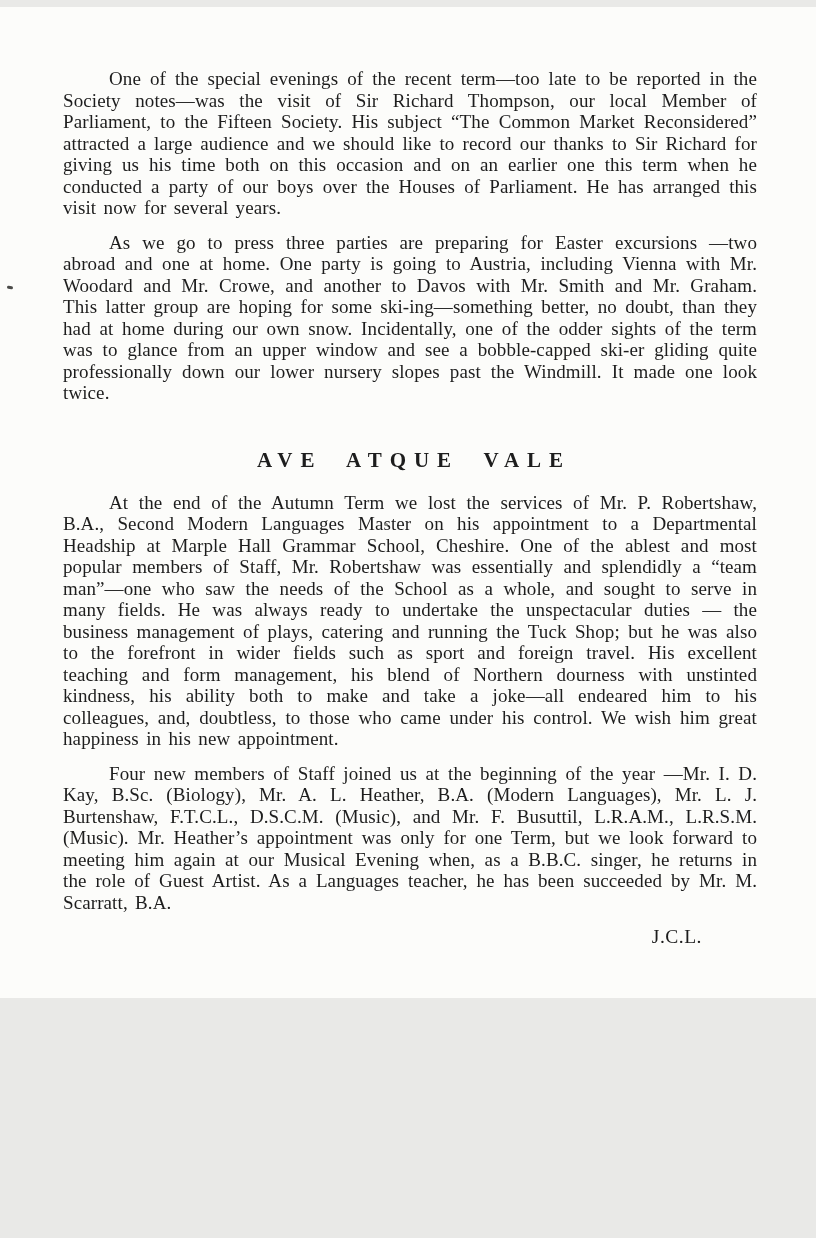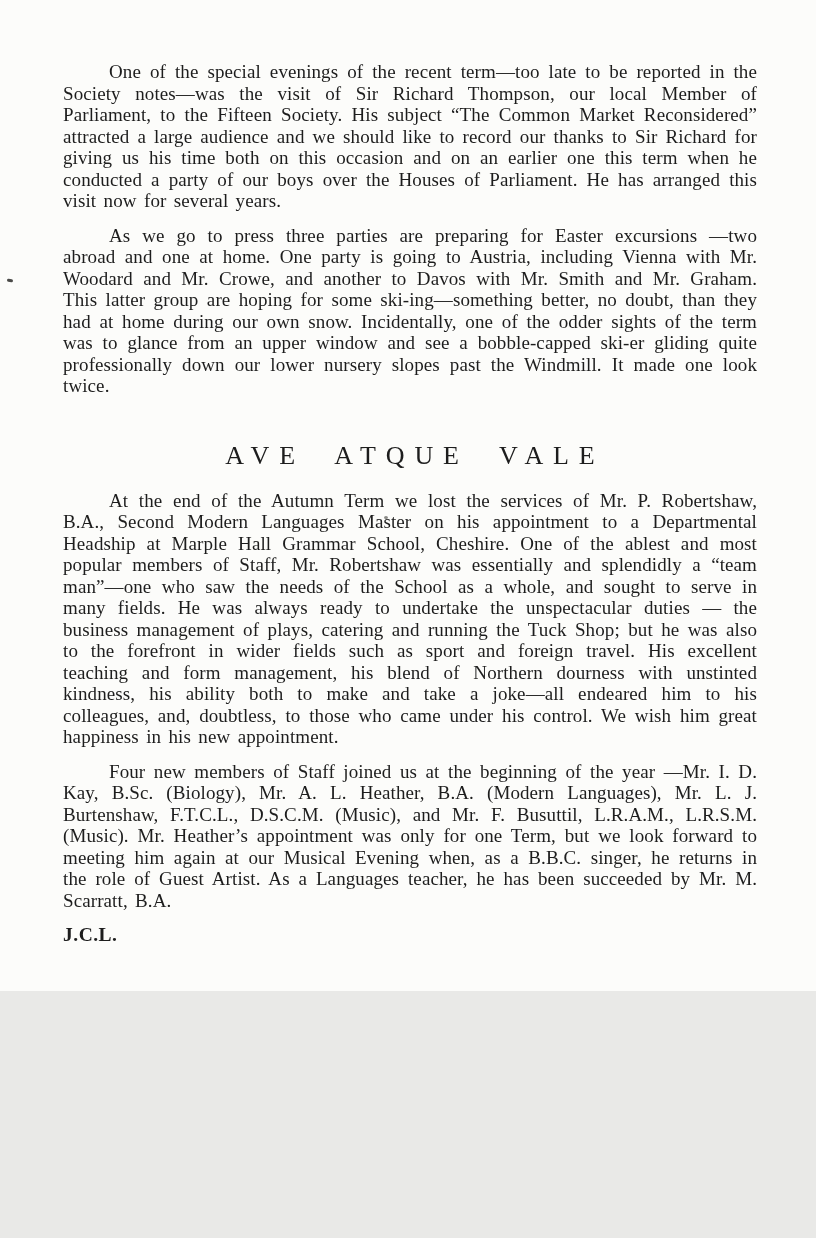--- a/index.html
+++ b/index.html
@@ -4,21 +4,21 @@
 <style>
   html, body {
     margin: 0;
     padding: 0;
     background: #e9e9e7;
   }
   .page {
     position: relative;
     width: 816px;
     height: 991px;
-    margin: 0 auto;
+    margin: 7px auto;
     background: #fcfcfa;
     color: #1d1d1d;
     font-family: "Liberation Serif", "DejaVu Serif", serif;
     overflow: hidden;
     box-sizing: border-box;
     padding: 61px 59px 0 63px;
   }
   .body-text p.para {
     margin: 0 0 13px 0;
     font-size: 19px;
@@ -26,33 +26,32 @@
     text-align: justify;
     text-indent: 46px;
     word-spacing: 2.5px;
     letter-spacing: 0.1px;
   }
   .body-text p.para.dash-start {
     
   }
   h2.section-heading {
     margin: 44px 0 19px 0;
-    font-size: 26px;
-    font-weight: 400;
+    font-size: 21px;
+    font-weight: 700;
     text-align: center;
     letter-spacing: 0.38em;
     word-spacing: 0.55em;
     text-indent: 0.38em; 
   }
   .signature {
     margin: 3px 55px 0 0;
     font-size: 19.5px;
-    text-align: left;
+    text-align: right;
     letter-spacing: 0.5px;
-    font-weight: bold;
   }
   .page-number {
     position: absolute;
     top: 1148px;
     left: 0;
     width: 794px; 
     text-align: center;
     font-size: 19.5px;
   }
   .scan-speck {

